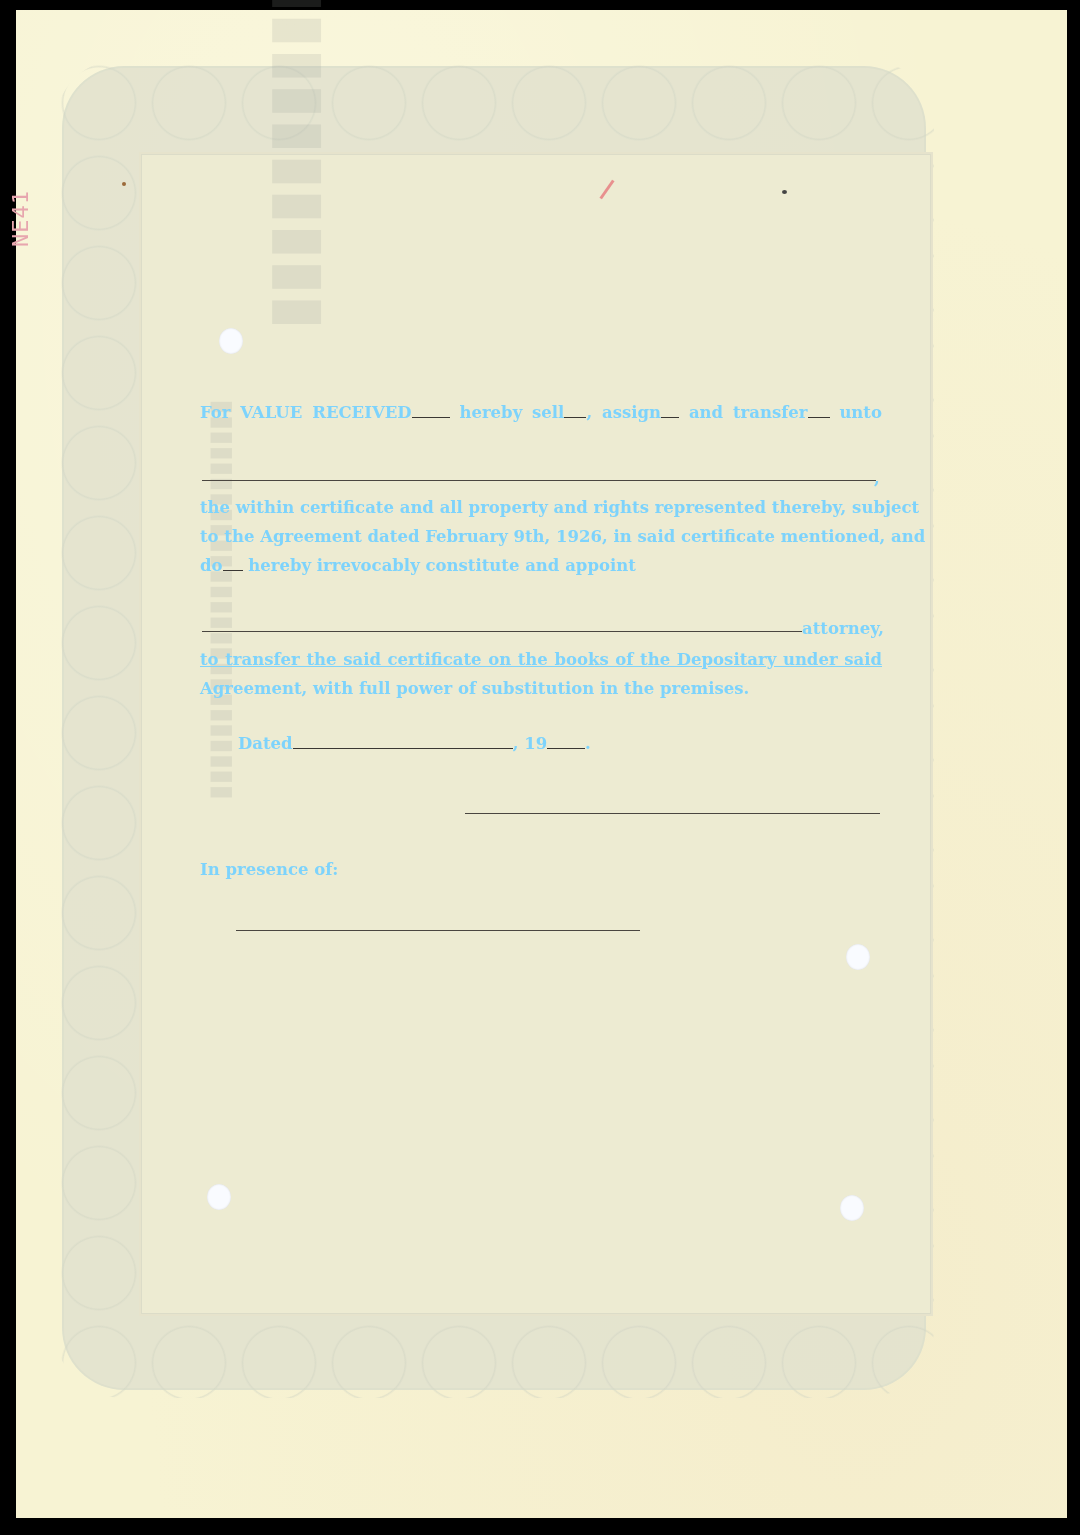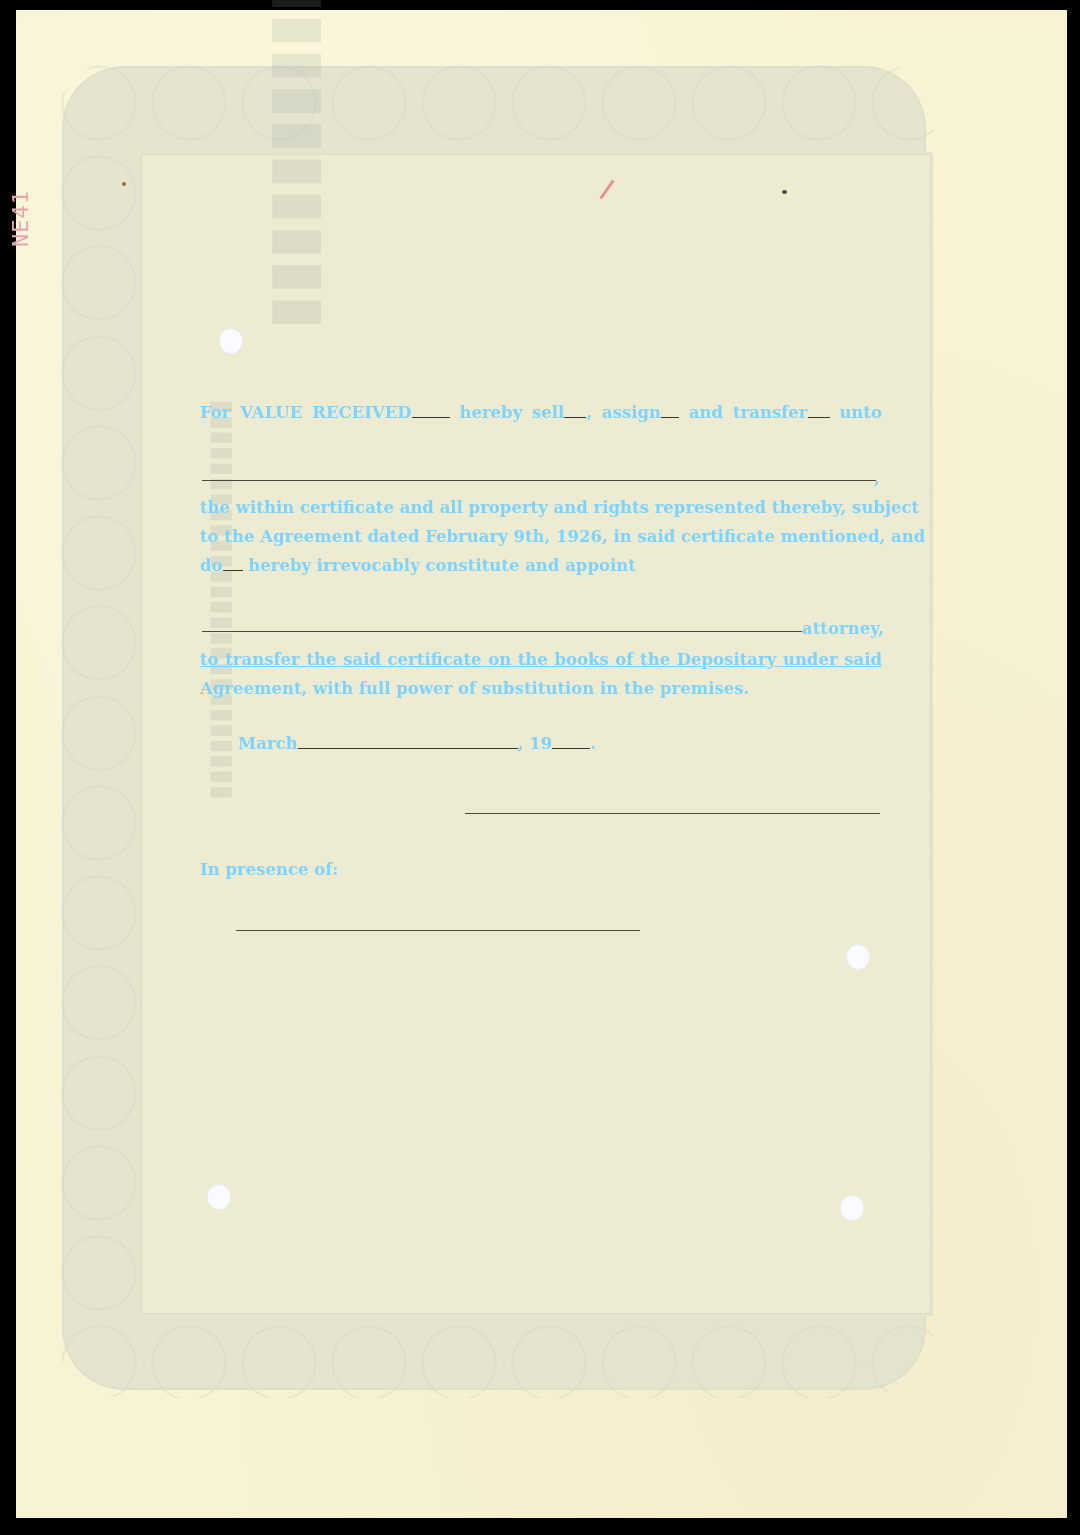--- a/index.html
+++ b/index.html
@@ -98,19 +98,19 @@
   <span>hereby irrevocably constitute and appoint</span>
 </div>
 
 <div class="rule" style="left:202px; top:631px; width:600px;"></div>
 <div class="txt" style="left:802px; top:614px;">attorney,</div>
 
 <div class="txt just" style="left:200px; top:645px;text-decoration:underline;">to transfer the said certificate on the books of the Depositary under said</div>
 <div class="txt" style="left:200px; top:674px;text-align:right;">Agreement, with full power of substitution in the premises.</div>
 
 <div class="txt" style="left:238px; top:729px;">
-  <span>March</span><span class="blank" style="width:220px;"></span><span>, 19</span><span class="blank" style="width:38px;"></span><span>.</span>
+  <span>Dated</span><span class="blank" style="width:220px;"></span><span>, 19</span><span class="blank" style="width:38px;"></span><span>.</span>
 </div>
 
 <div class="rule" style="left:465px; top:813px; width:415px;"></div>
 
 <div class="txt" style="left:200px; top:855px;">In presence of:</div>
 <div class="rule" style="left:236px; top:930px; width:404px;"></div>
 
 </body></html>

